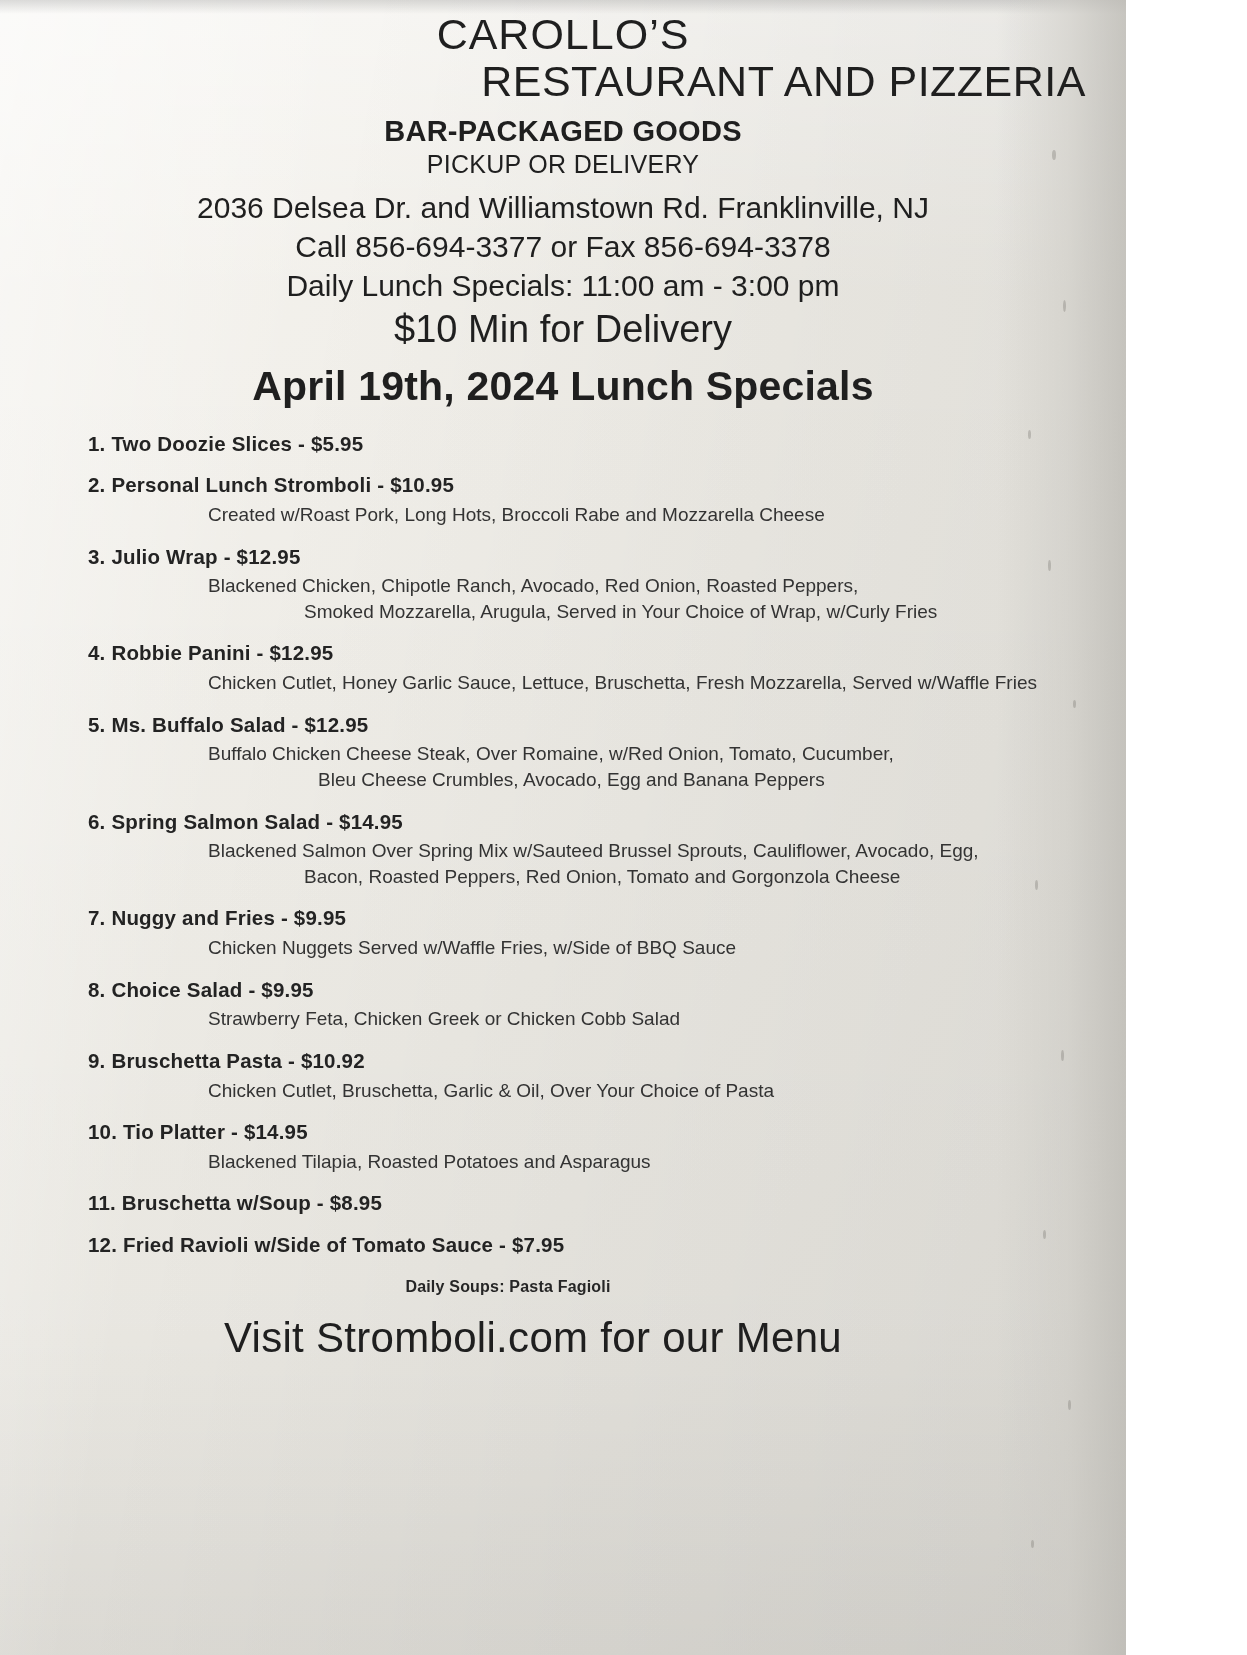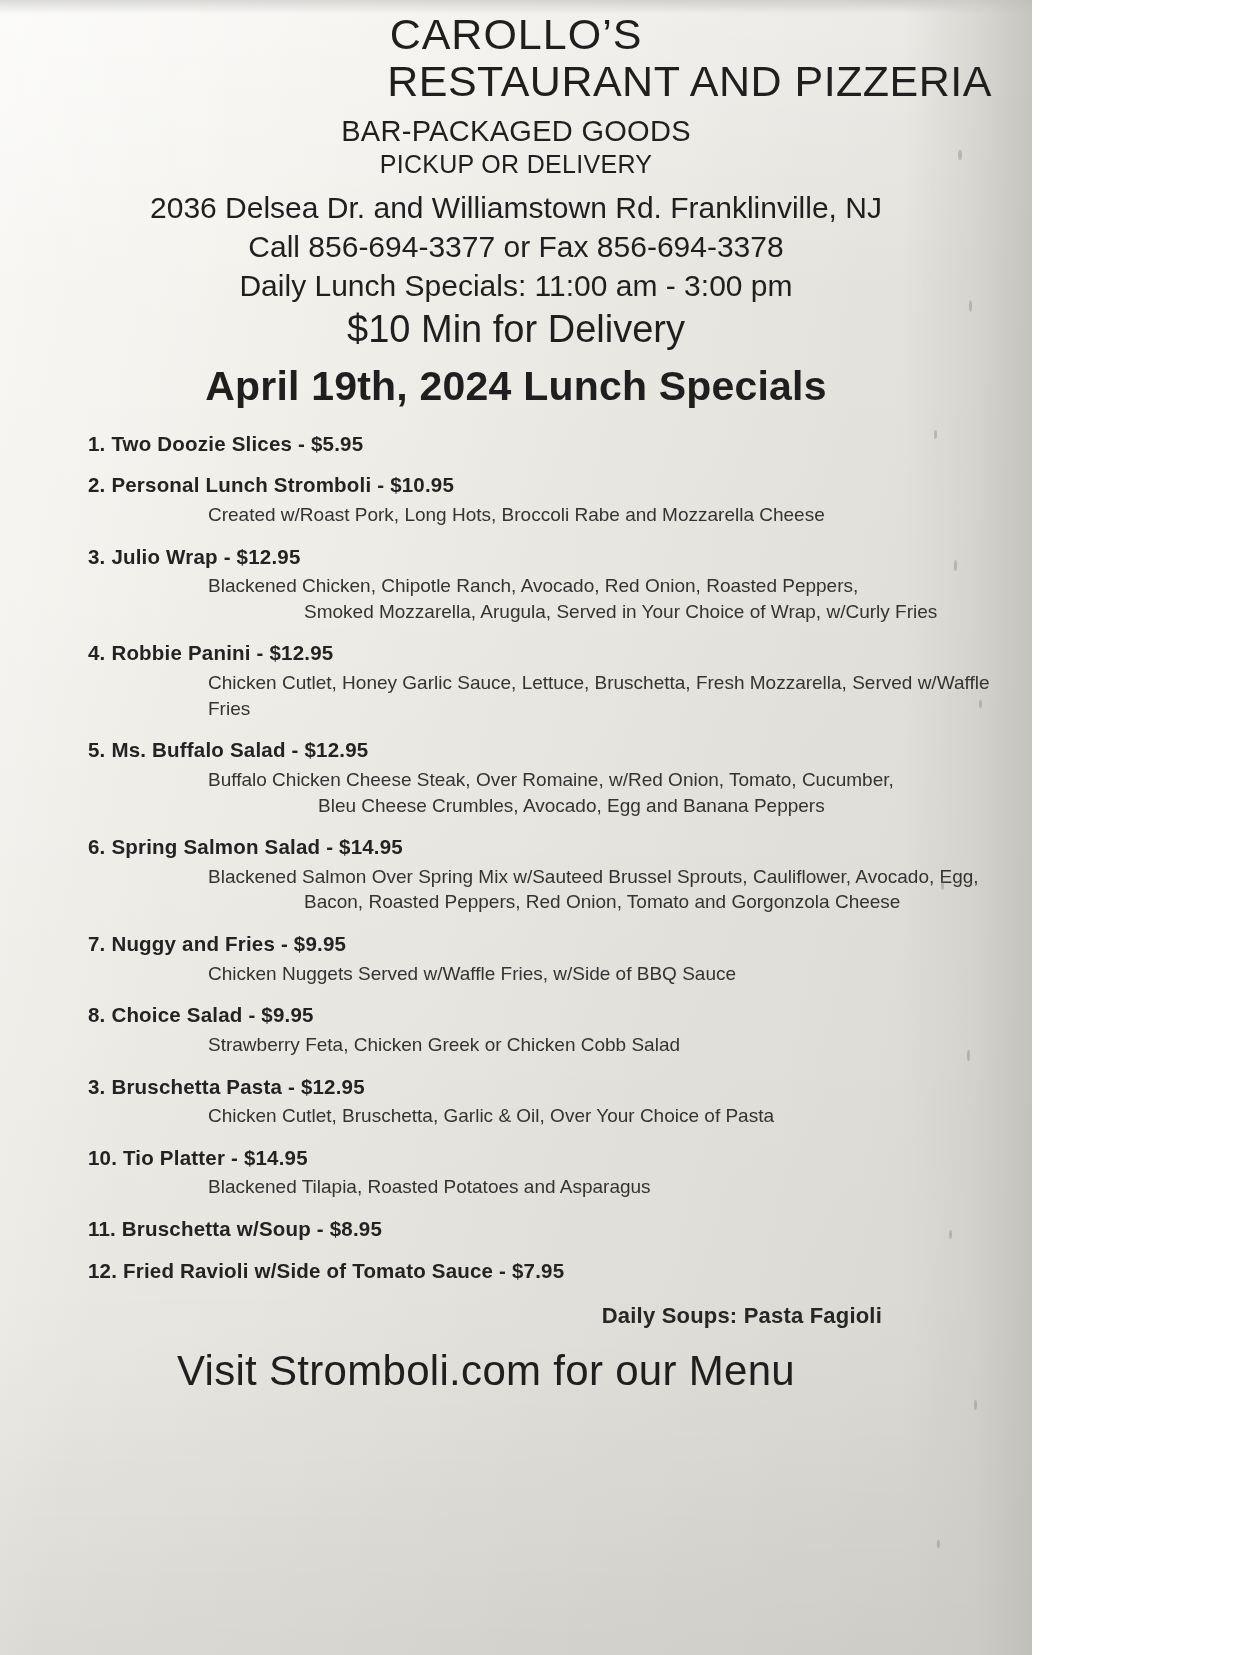--- a/index.html
+++ b/index.html
@@ -9,21 +9,21 @@
   }
   body {
     width: 1247px;
     height: 1655px;
     overflow: hidden;
     font-family: "Liberation Sans", sans-serif;
     color: #2b2b2b;
   }
   #page {
     position: relative;
-    width: 1032px;
+    width: 1126px;
     height: 1655px;
     background:
       radial-gradient(ellipse at 20% 10%, #f3f1ec 0%, #eeece6 45%, #e9e7e1 100%);
     overflow: hidden;
   }
   
   #page::before {
     content: "";
     position: absolute;
     inset: 0;
@@ -91,20 +91,21 @@
     font-size: 43px;
     letter-spacing: 0.5px;
     line-height: 1.15;
     text-align: right;
   }
   .hdr .line3 {
     font-size: 29px;
     letter-spacing: 0.3px;
     margin-top: 6px;
     line-height: 1.25;
+    font-weight: bold;
   }
   .hdr .line4 {
     font-size: 25px;
     letter-spacing: 0.3px;
     line-height: 1.25;
   }
   .hdr .addr {
     font-size: 30px;
     margin-top: 8px;
     line-height: 1.3;
@@ -156,23 +157,23 @@
   }
   .item-desc .dline.indent {
     padding-left: 96px;
   }
   .item-desc .dline.indent2 {
     padding-left: 110px;
   }
 
   .soups {
     margin-top: 20px;
-    text-align: right;
+    text-align: center;
     padding-right: 110px;
-    font-size: 22px;
+    font-size: 16px;
     font-weight: bold;
     color: #262626;
     letter-spacing: 0.2px;
   }
   .visit {
     margin-top: 18px;
     text-align: center;
     font-size: 42px;
     color: #1f1f1f;
     letter-spacing: 0.3px;
@@ -260,21 +261,21 @@
       </div>
 
       <div class="item">
         <div class="item-title">8. Choice Salad - $9.95</div>
         <div class="item-desc">
           <span class="dline">Strawberry Feta, Chicken Greek or Chicken Cobb Salad</span>
         </div>
       </div>
 
       <div class="item">
-        <div class="item-title">3. Bruschetta Pasta - $12.95</div>
+        <div class="item-title">9. Bruschetta Pasta - $10.92</div>
         <div class="item-desc">
           <span class="dline">Chicken Cutlet, Bruschetta, Garlic &amp; Oil, Over Your Choice of Pasta</span>
         </div>
       </div>
 
       <div class="item">
         <div class="item-title">10. Tio Platter - $14.95</div>
         <div class="item-desc">
           <span class="dline">Blackened Tilapia, Roasted Potatoes and Asparagus</span>
         </div>

